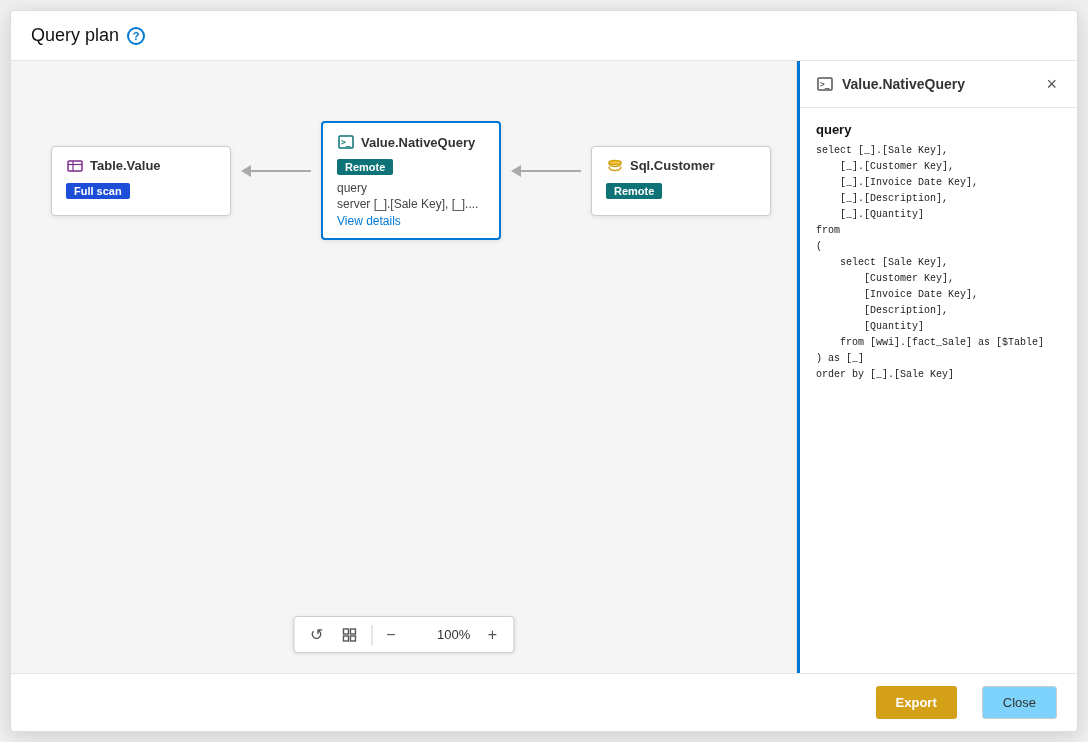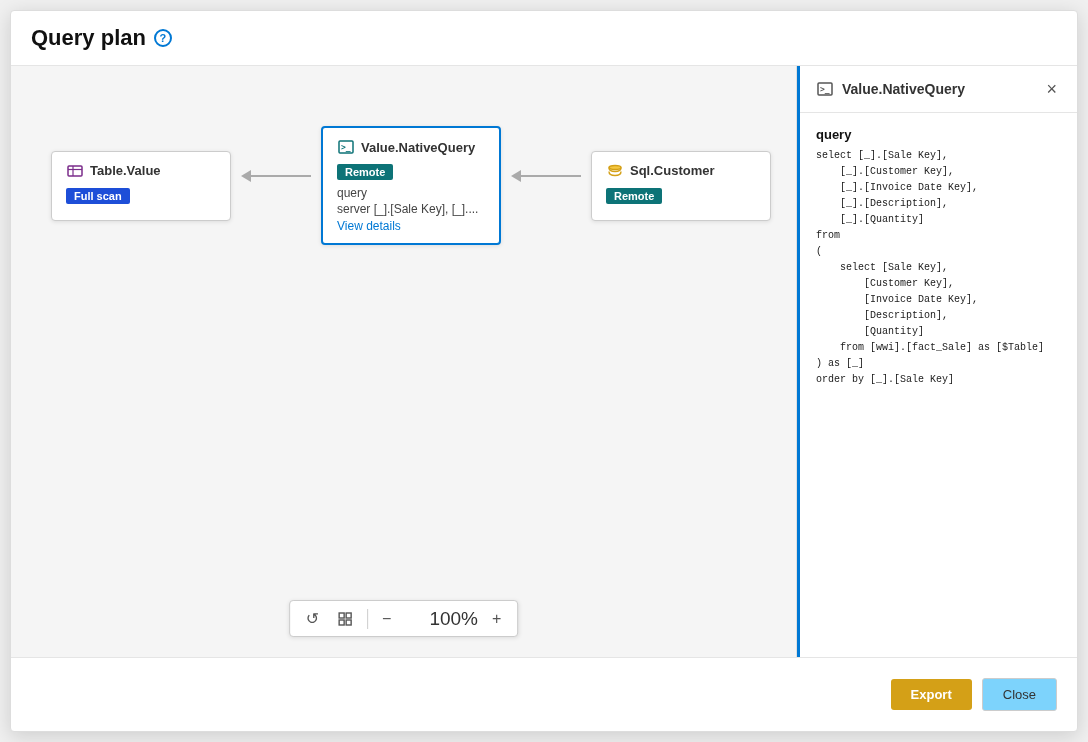--- a/index.html
+++ b/index.html
@@ -24,22 +24,22 @@
       box-shadow: 0 4px 20px rgba(0,0,0,0.15);
     }
     .modal-header {
       display: flex;
       align-items: center;
       padding: 14px 20px;
       border-bottom: 1px solid #e5e5e5;
       gap: 8px;
     }
     .modal-title {
-      font-size: 22px;
-      font-weight: 700;
+      font-size: 18px;
+      font-weight: 400;
       color: #111;
     }
     .help-icon {
       width: 18px;
       height: 18px;
       border: 2px solid #0078d4;
       border-radius: 50%;
       display: flex;
       align-items: center;
       justify-content: center;
@@ -167,21 +167,21 @@
       display: flex;
       align-items: center;
       justify-content: center;
     }
     .toolbar-divider {
       width: 1px;
       height: 20px;
       background: #ccc;
     }
     .zoom-label {
-      font-size: 19px;
+      font-size: 13px;
       color: #333;
       min-width: 40px;
       text-align: center;
       margin-left: 24px;
     }
     
     .right-panel {
       width: 280px;
       background: #fff;
       display: flex;
@@ -228,24 +228,23 @@
       font-family: 'Consolas', 'Courier New', monospace;
       font-size: 10px;
       line-height: 1.6;
       color: #1a1a1a;
       white-space: pre;
     }
     
     .modal-footer {
       display: flex;
       justify-content: flex-end;
-      padding: 20px 20px;
-      gap: 10px;
+      padding: 12px 20px;
+      gap: 25px;
       border-top: 1px solid #e5e5e5;
-      align-items: center;
     }
     .btn-export {
       background: #d4a017;
       color: #fff;
       border: none;
       padding: 8px 20px;
       border-radius: 3px;
       font-size: 13px;
       font-weight: 600;
       cursor: pointer;

